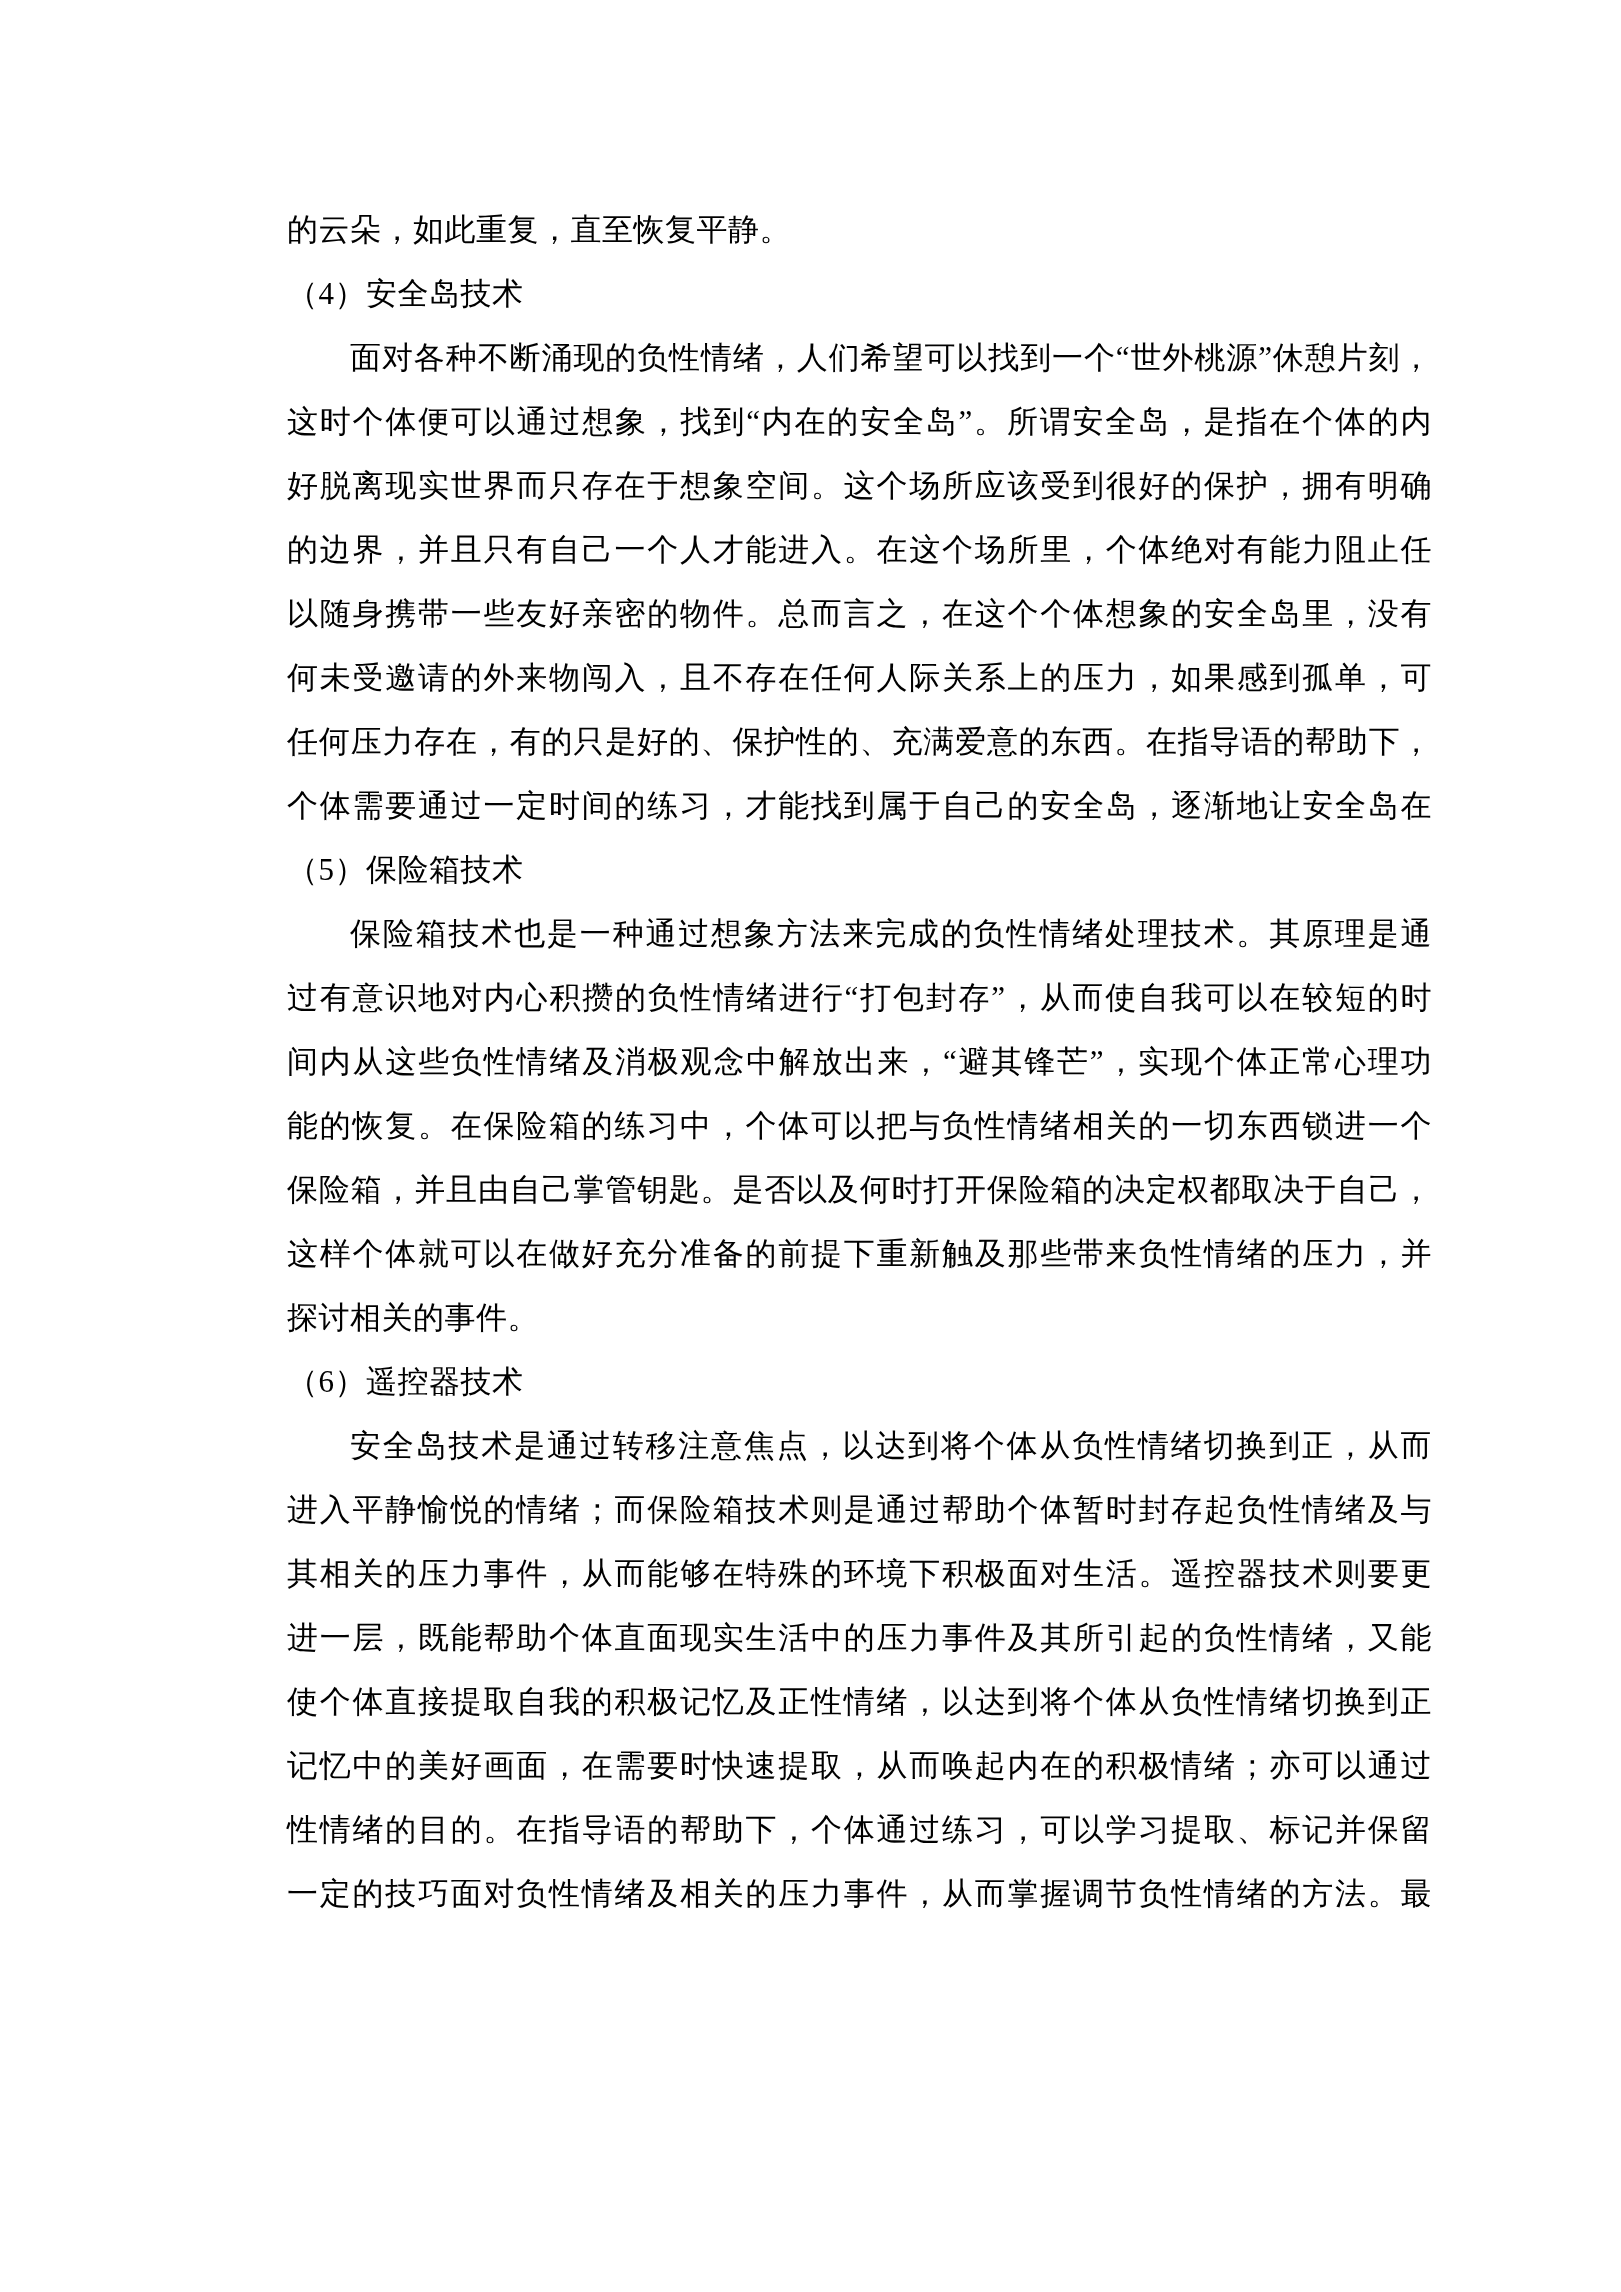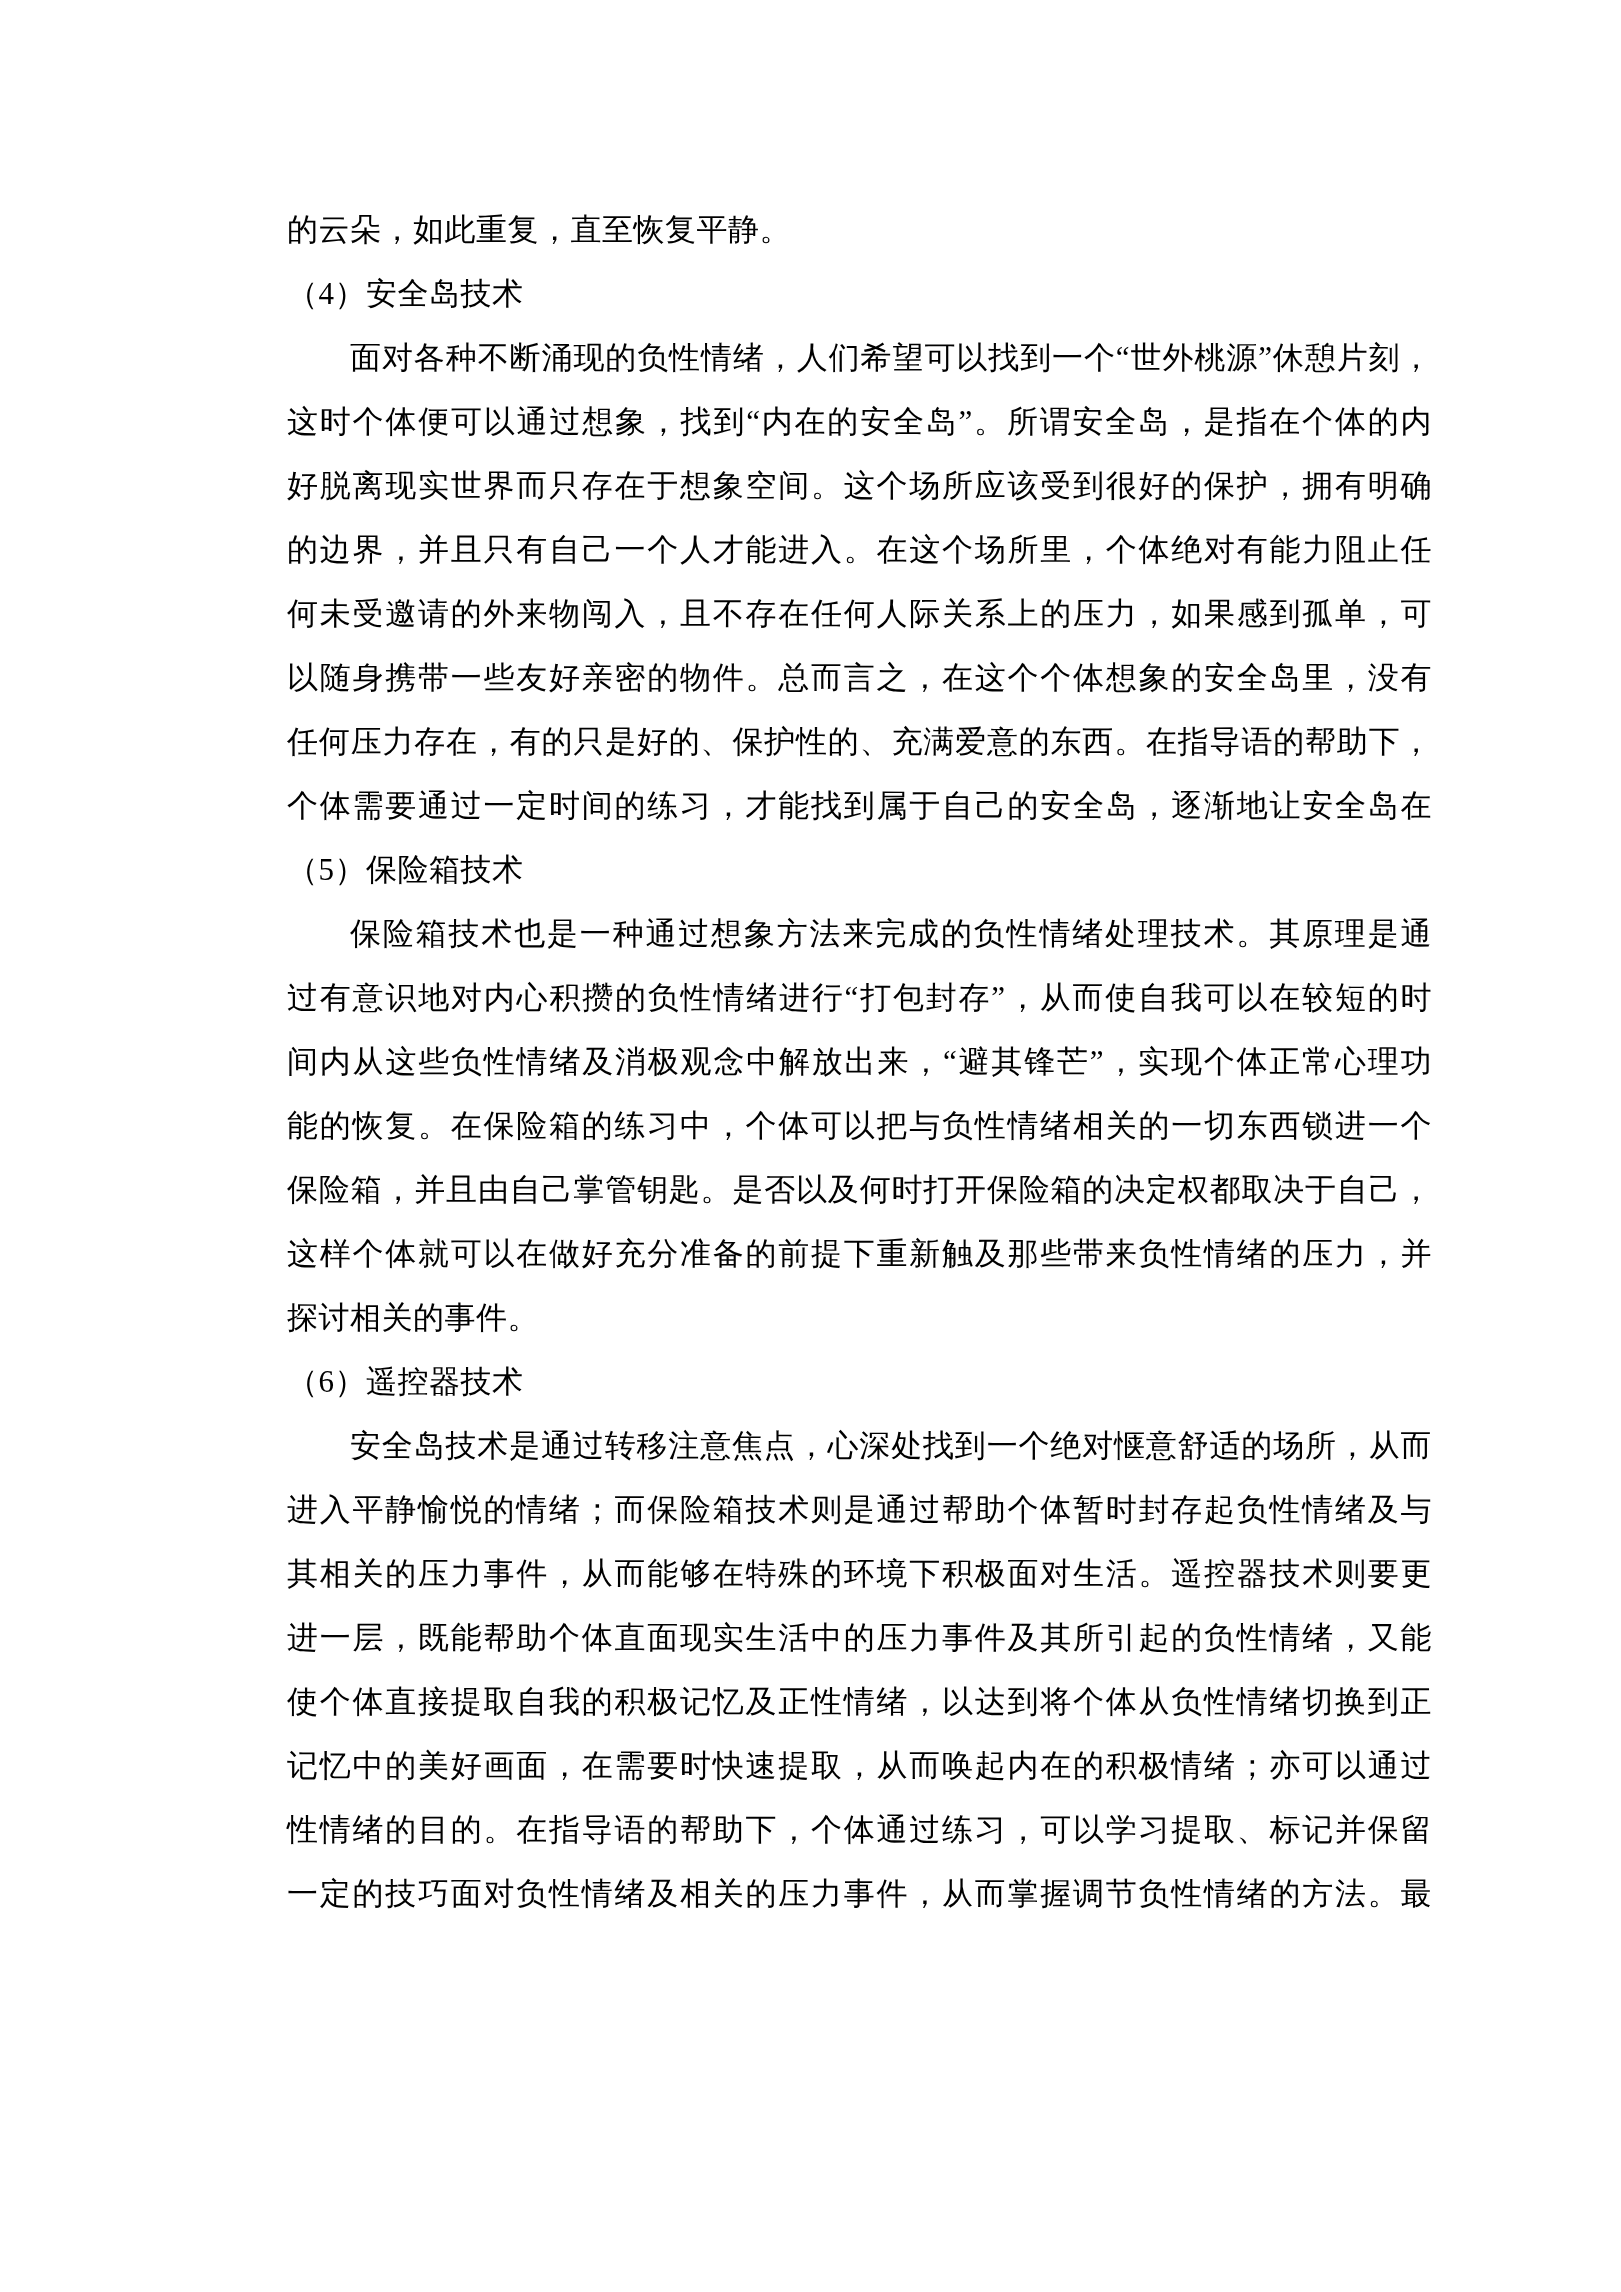--- a/index.html
+++ b/index.html
@@ -50,42 +50,42 @@
         <div class="line">的云朵，如此重复，直至恢复平静。</div>
       </div>
       <div class="block">
         <div class="line">（4）安全岛技术</div>
       </div>
       <div class="block">
         <div class="line fill indent">面对各种不断涌现的负性情绪，人们希望可以找到一个“世外桃源”休憩片刻，</div>
         <div class="line fill">这时个体便可以通过想象，找到“内在的安全岛”。所谓安全岛，是指在个体的内</div>
         <div class="line fill">好脱离现实世界而只存在于想象空间。这个场所应该受到很好的保护，拥有明确</div>
         <div class="line fill">的边界，并且只有自己一个人才能进入。在这个场所里，个体绝对有能力阻止任</div>
+        <div class="line fill">以随身携带一些友好亲密的物件。总而言之，在这个个体想象的安全岛里，没有</div>
         <div class="line fill">何未受邀请的外来物闯入，且不存在任何人际关系上的压力，如果感到孤单，可</div>
-        <div class="line fill">以随身携带一些友好亲密的物件。总而言之，在这个个体想象的安全岛里，没有</div>
         <div class="line fill">任何压力存在，有的只是好的、保护性的、充满爱意的东西。在指导语的帮助下，</div>
         <div class="line fill">个体需要通过一定时间的练习，才能找到属于自己的安全岛，逐渐地让安全岛在</div>
       </div>
       <div class="block">
         <div class="line">（5）保险箱技术</div>
       </div>
       <div class="block">
         <div class="line fill indent">保险箱技术也是一种通过想象方法来完成的负性情绪处理技术。其原理是通</div>
         <div class="line fill">过有意识地对内心积攒的负性情绪进行“打包封存”，从而使自我可以在较短的时</div>
         <div class="line fill">间内从这些负性情绪及消极观念中解放出来，“避其锋芒”，实现个体正常心理功</div>
         <div class="line fill">能的恢复。在保险箱的练习中，个体可以把与负性情绪相关的一切东西锁进一个</div>
         <div class="line fill">保险箱，并且由自己掌管钥匙。是否以及何时打开保险箱的决定权都取决于自己，</div>
         <div class="line fill">这样个体就可以在做好充分准备的前提下重新触及那些带来负性情绪的压力，并</div>
         <div class="line">探讨相关的事件。</div>
       </div>
       <div class="block">
         <div class="line">（6）遥控器技术</div>
       </div>
       <div class="block">
-        <div class="line fill indent">安全岛技术是通过转移注意焦点，心深处找到一个绝对惬意舒适的场所，从而</div>
+        <div class="line fill indent">安全岛技术是通过转移注意焦点，以达到将个体从负性情绪切换到正，从而</div>
         <div class="line fill">进入平静愉悦的情绪；而保险箱技术则是通过帮助个体暂时封存起负性情绪及与</div>
         <div class="line fill">其相关的压力事件，从而能够在特殊的环境下积极面对生活。遥控器技术则要更</div>
         <div class="line fill">进一层，既能帮助个体直面现实生活中的压力事件及其所引起的负性情绪，又能</div>
         <div class="line fill">使个体直接提取自我的积极记忆及正性情绪，以达到将个体从负性情绪切换到正</div>
         <div class="line fill">记忆中的美好画面，在需要时快速提取，从而唤起内在的积极情绪；亦可以通过</div>
         <div class="line fill">性情绪的目的。在指导语的帮助下，个体通过练习，可以学习提取、标记并保留</div>
         <div class="line fill">一定的技巧面对负性情绪及相关的压力事件，从而掌握调节负性情绪的方法。最</div>
       </div>
     </div>
 </div>

